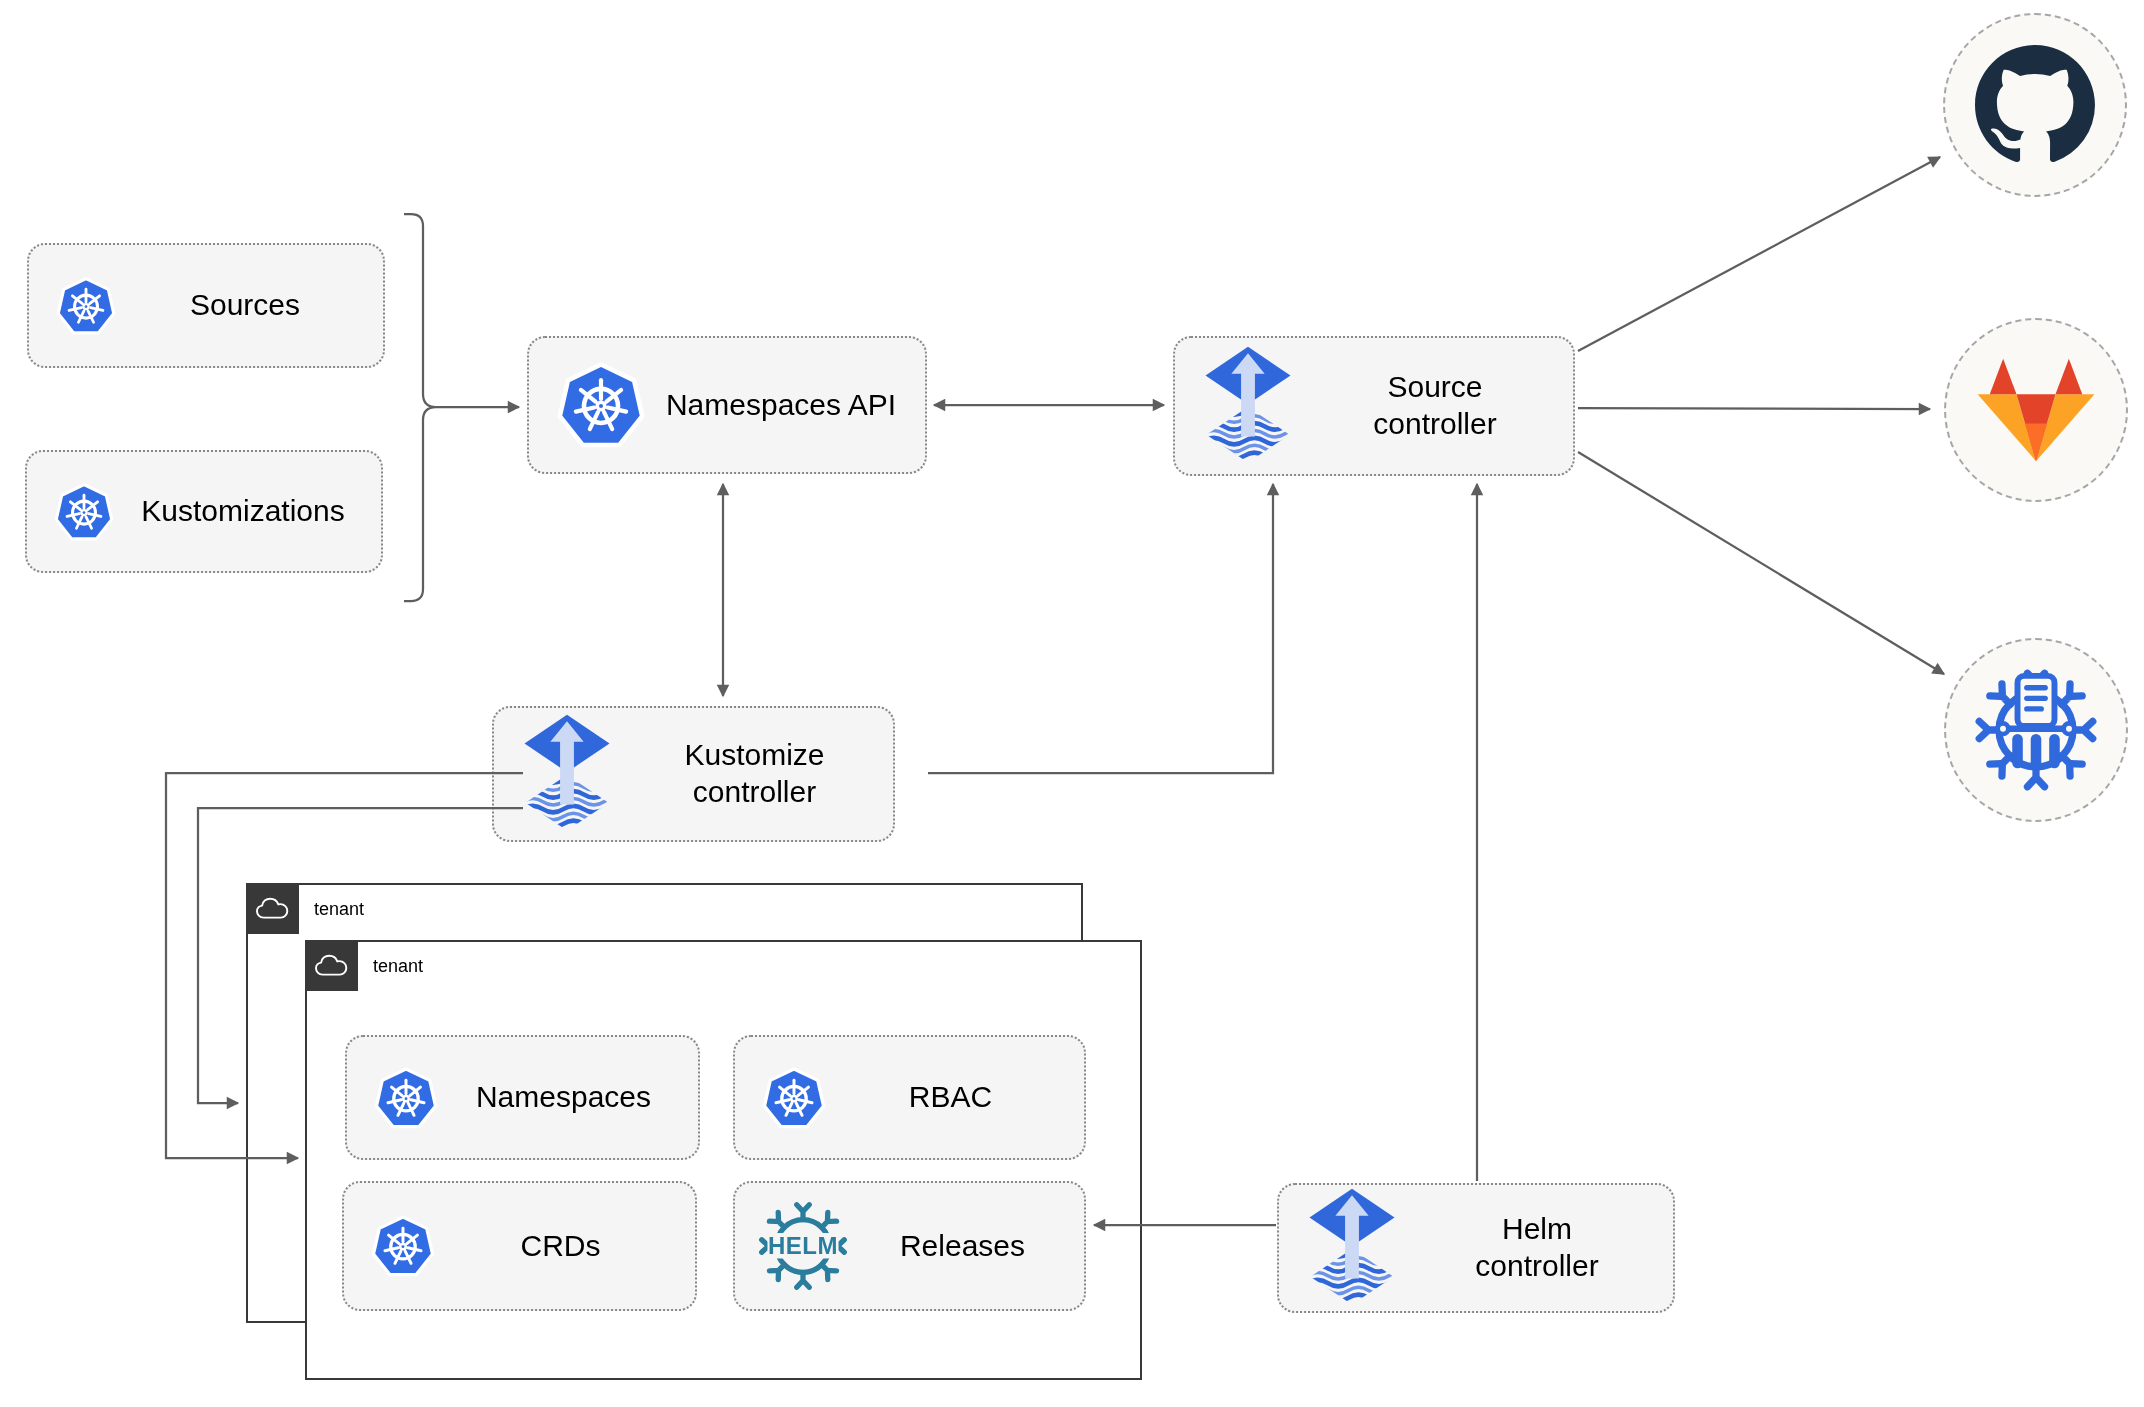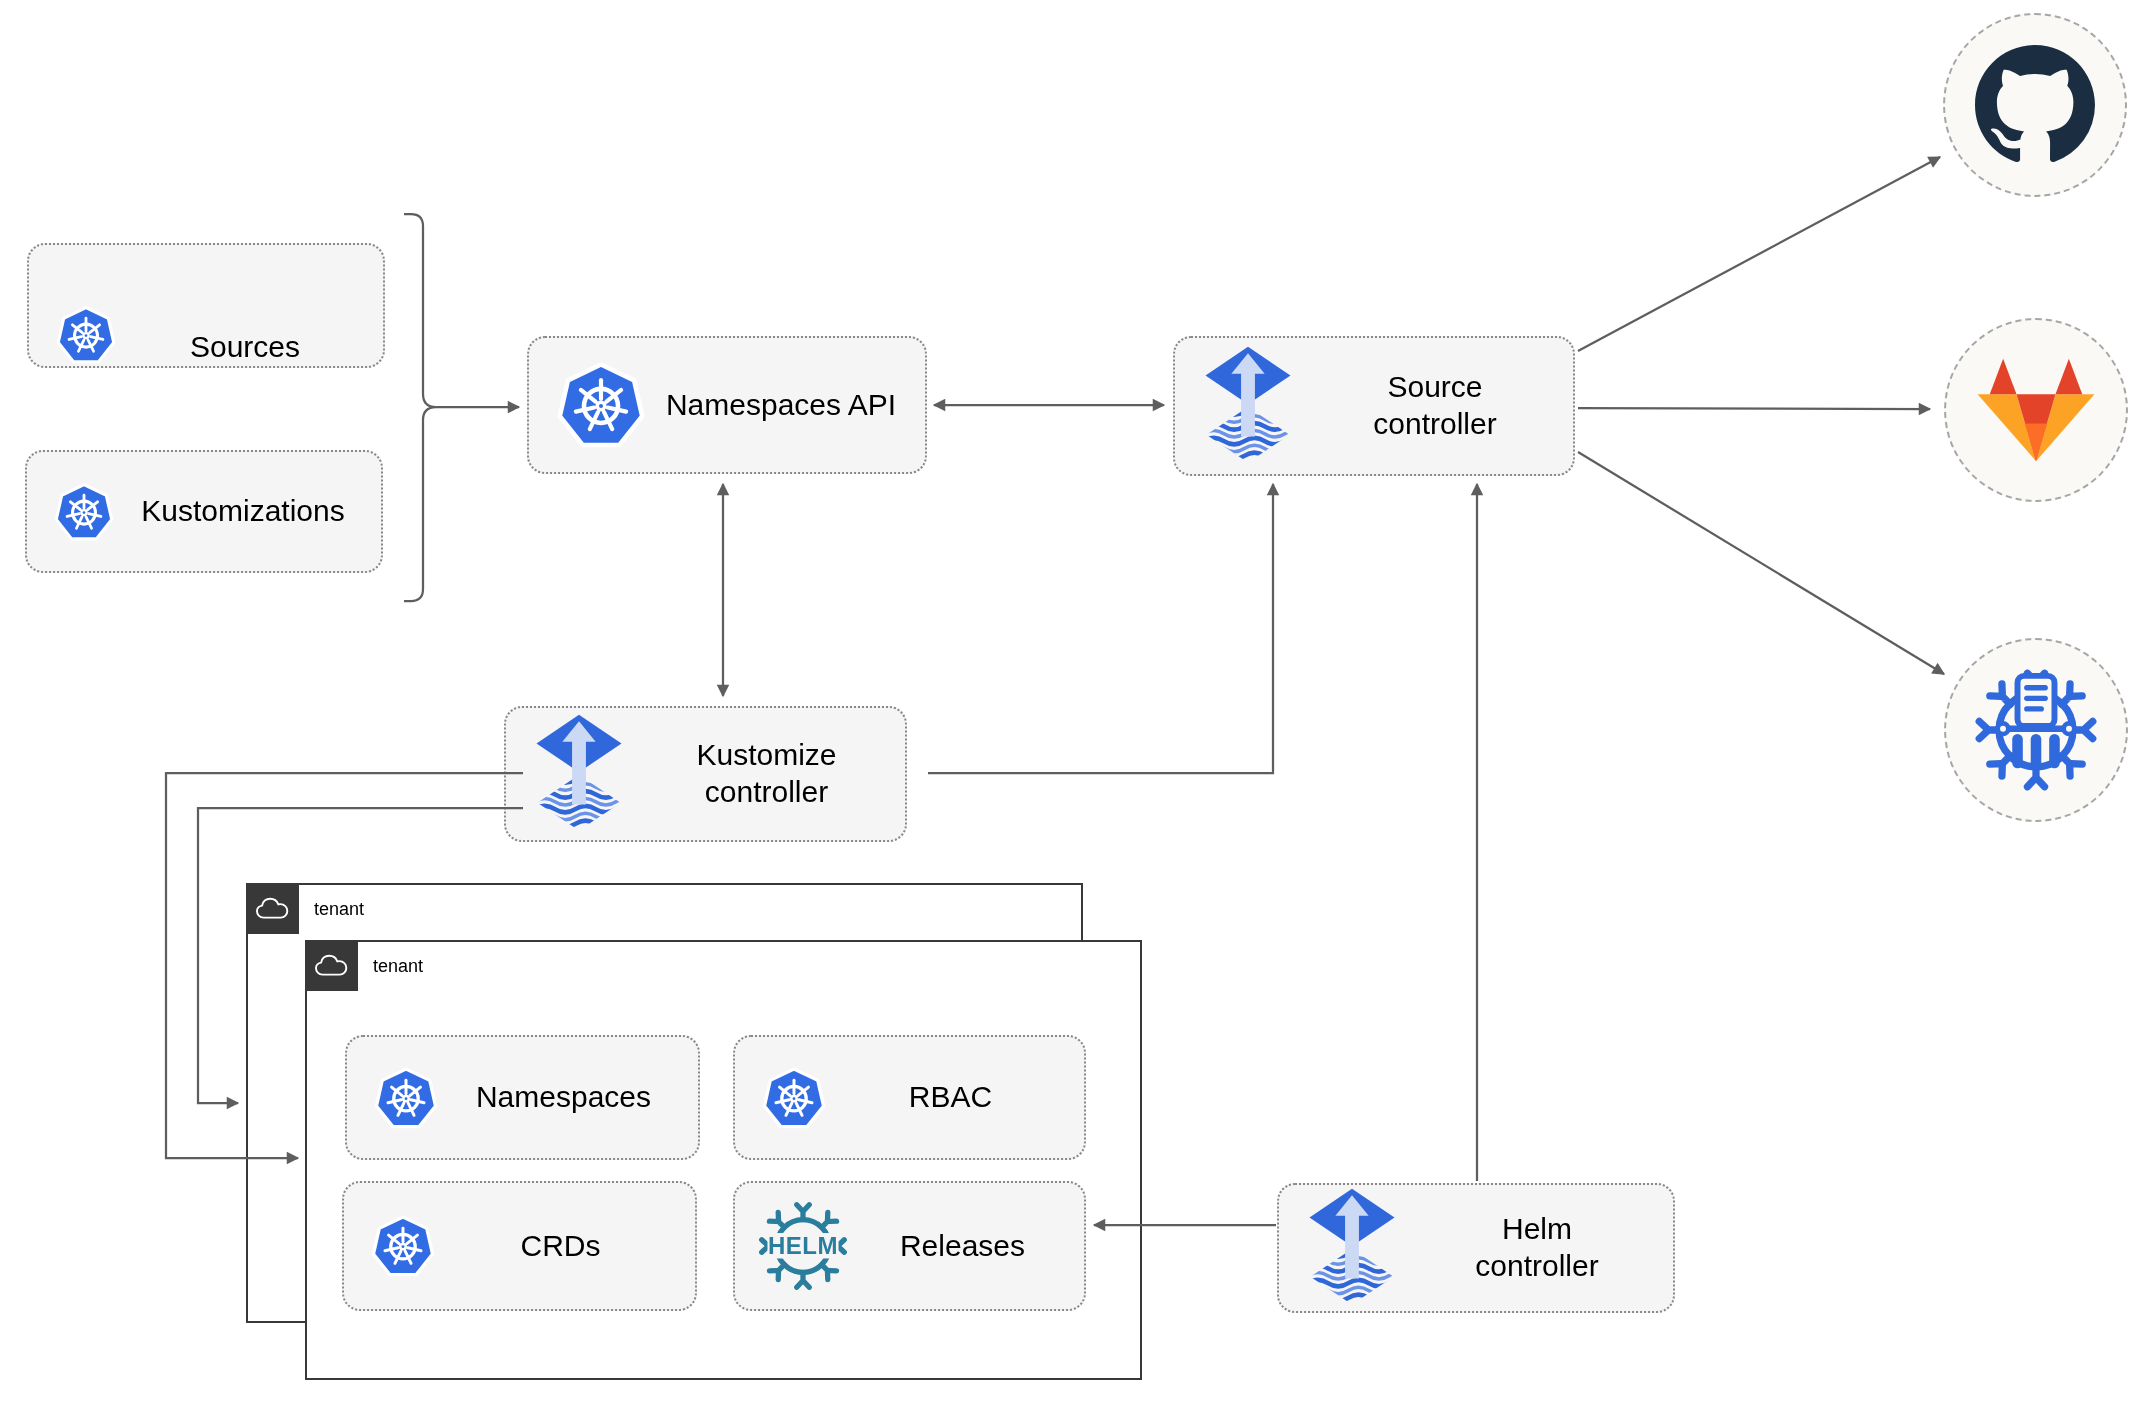--- a/index.html
+++ b/index.html
@@ -18,25 +18,25 @@
     padding-right:10px;
   }
   .pill.ctrl .label { flex:none; width:200px; margin:16px auto; padding-right:0; }
   .ic { display:block; margin-left:26px; flex:none; }
   .k8s-sm { width:62px; height:62px; }
   .k8s-md { width:66px; height:66px; }
   .k8s-lg { width:92px; height:92px; }
   .flux  { width:98px; height:122px; margin-left:24px; }
   .helmrel { width:96px; height:96px; margin-left:20px; }
   
-  #n-sources        { left:27px;  top:243px; width:358px; height:125px;align-items:flex-end; }
+  #n-sources        { left:27px;  top:243px; width:358px; height:125px; }
   #n-kustomizations { left:25px;  top:450px; width:358px; height:123px; }
   #n-k8s-api        { left:527px; top:336px; width:400px; height:138px; }
   #n-source-ctrl    { left:1173px;top:336px; width:402px; height:140px; }
-  #n-kustomize-ctrl { left:504px; top:706px; width:403px; height:136px; }
+  #n-kustomize-ctrl { left:492px; top:706px; width:403px; height:136px; }
   #n-helm-ctrl      { left:1277px;top:1183px;width:398px; height:130px; }
   #n-namespaces     { left:345px; top:1035px;width:355px; height:125px; }
   #n-rbac           { left:733px; top:1035px;width:353px; height:125px;justify-content:space-between; }
   #n-crds           { left:342px; top:1181px;width:355px; height:130px; }
   #n-releases       { left:733px; top:1181px;width:353px; height:130px; }
   
   .tenant {
     position:absolute; box-sizing:border-box;
     background:#ffffff; border:2.5px solid #383838;
   }

